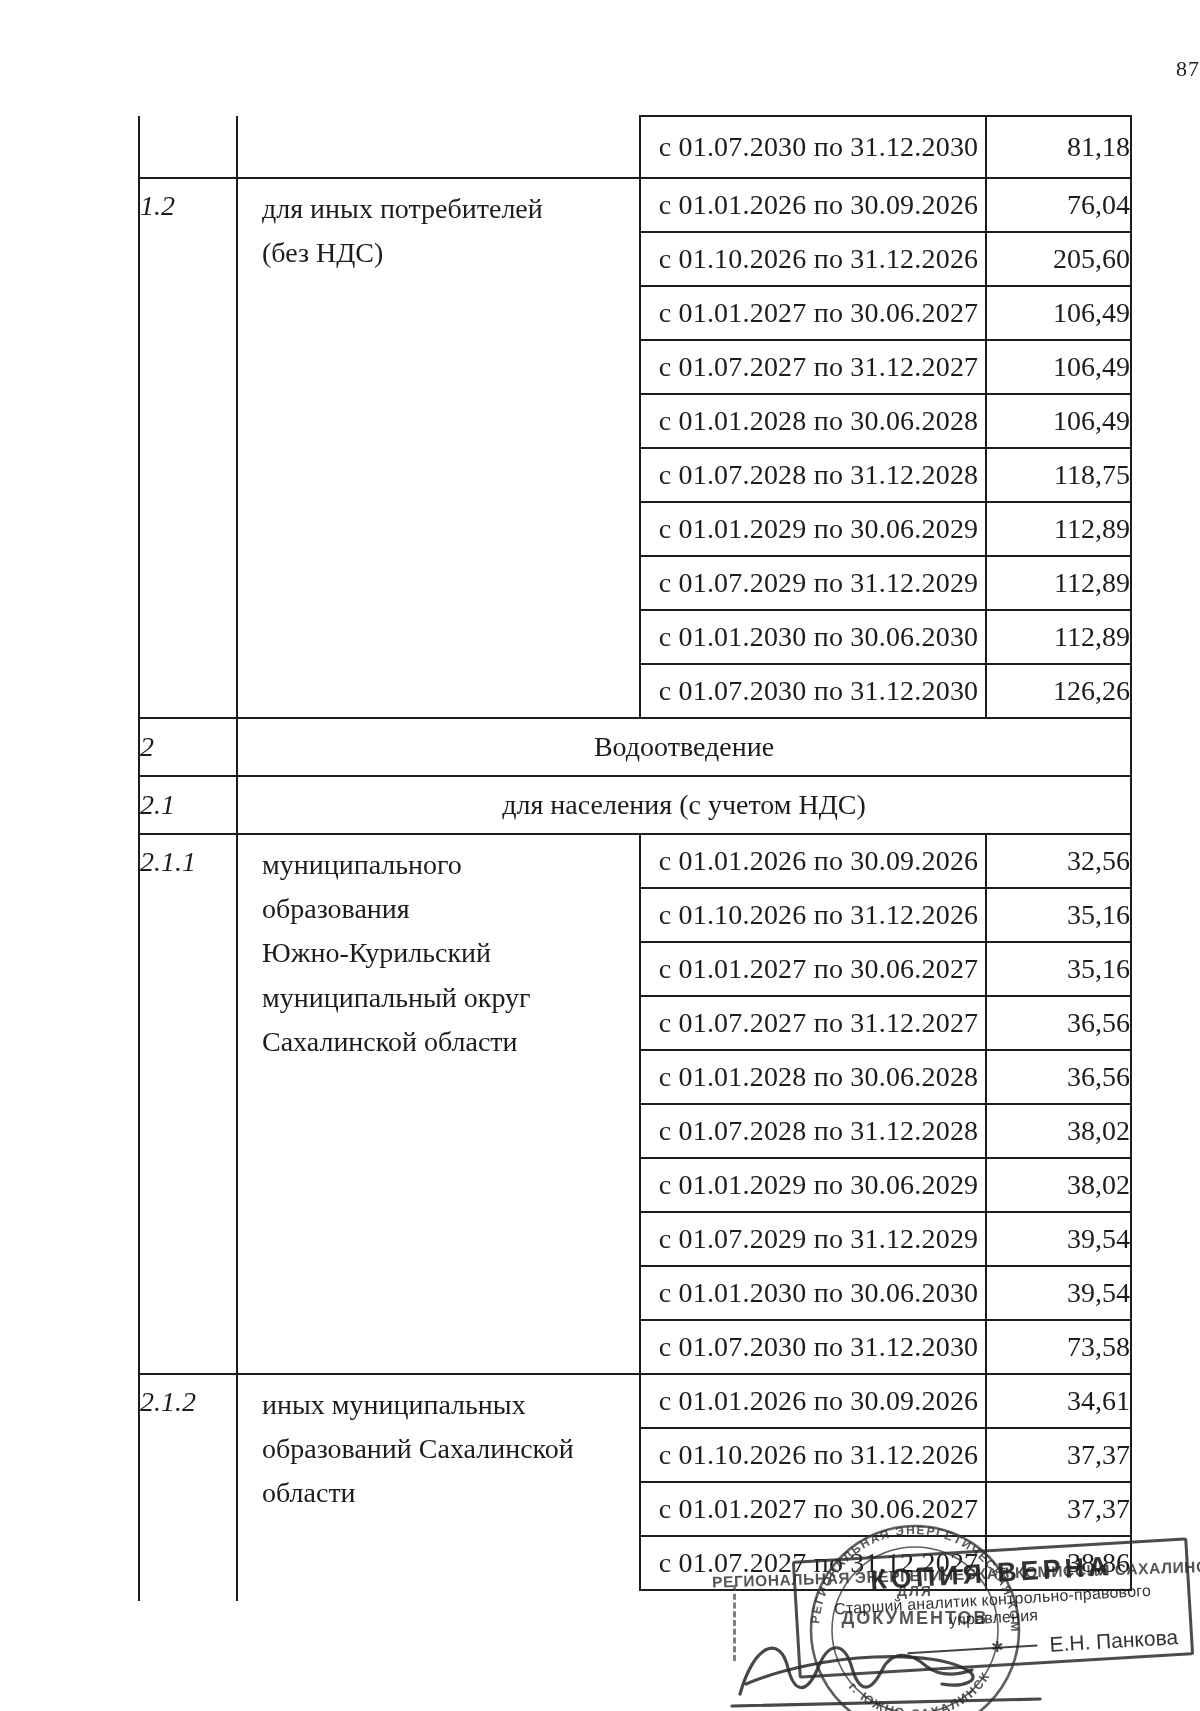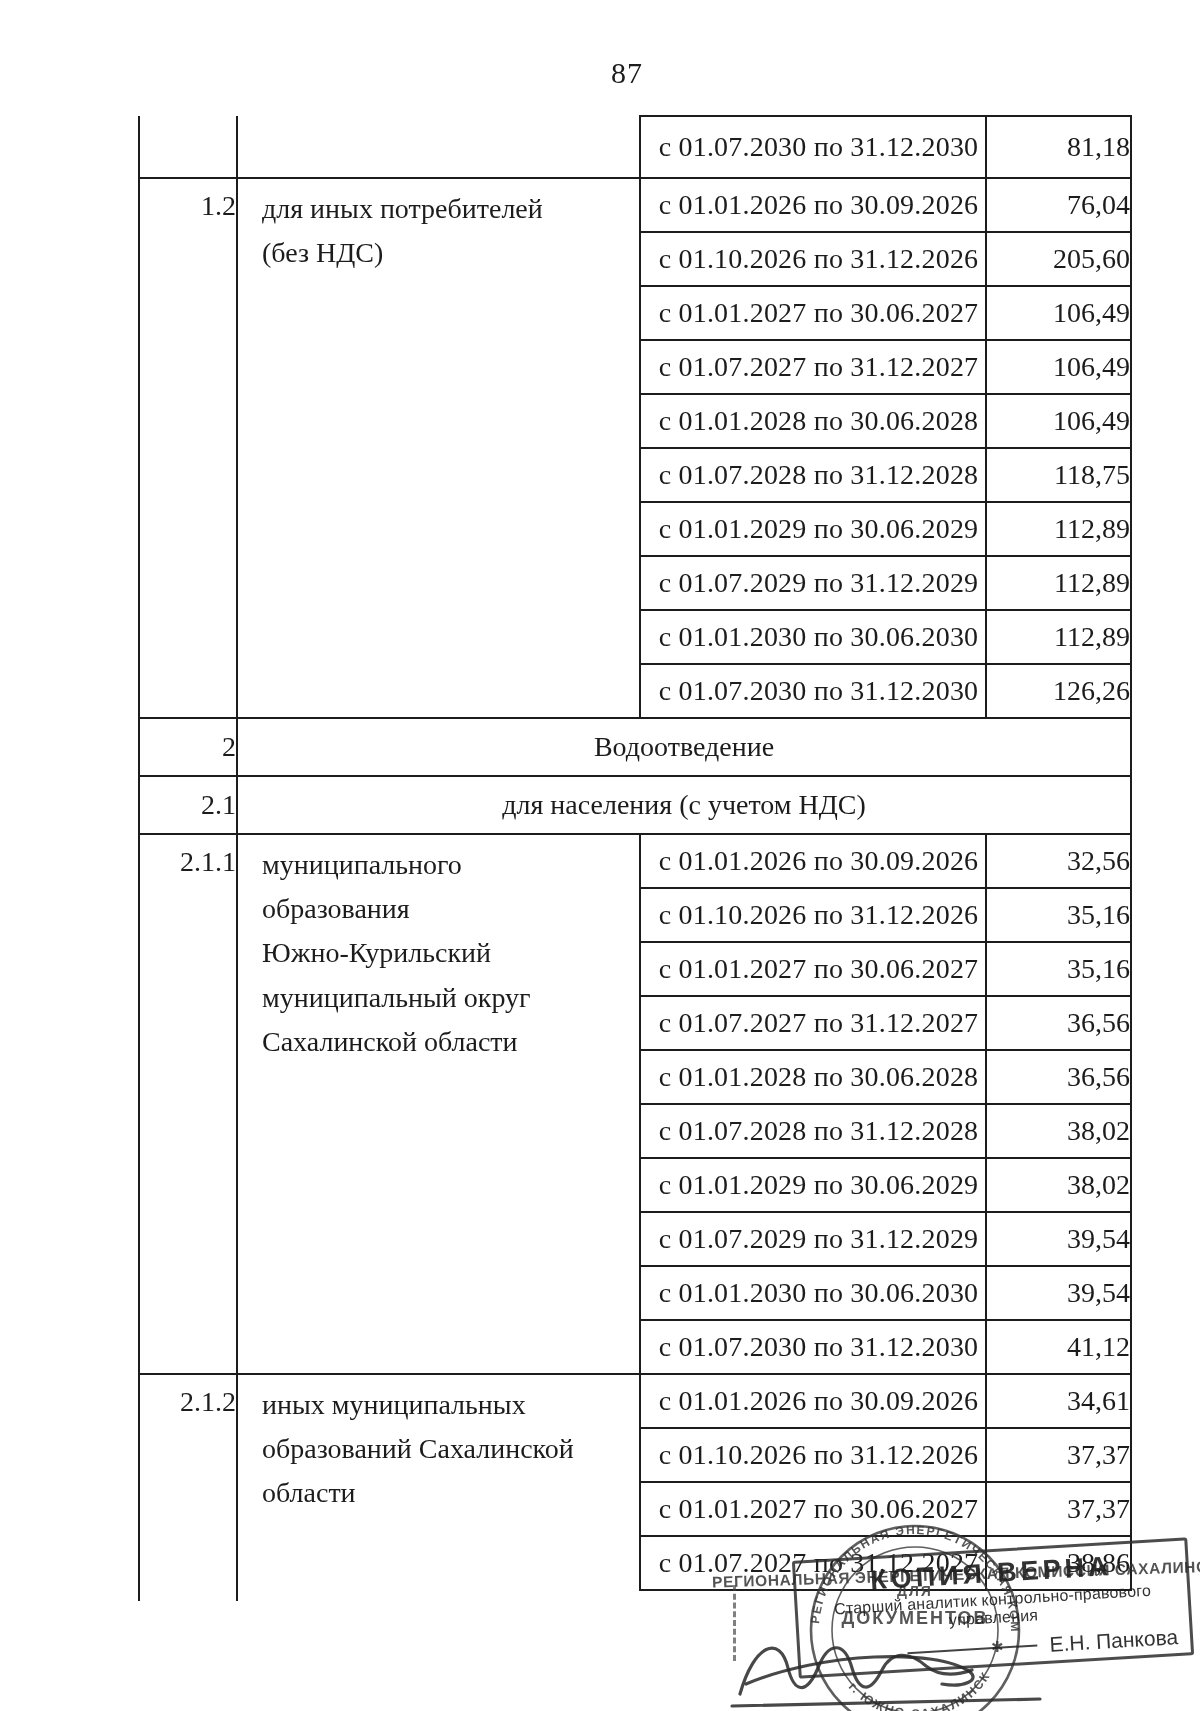--- a/index.html
+++ b/index.html
@@ -3,34 +3,34 @@
 <meta charset="utf-8">
 <style>
   html,body { margin:0; padding:0; background:#e8e8e8; }
   .page {
     position:relative; width:1200px; height:1711px; margin:0 auto;
     background:#ffffff; overflow:hidden;
     font-family:"Liberation Serif", serif; color:#1c1c1c;
   }
   .pageno {
     position:absolute; top:56px; left:54px; width:1146px;
-    text-align:center; font-size:30px; letter-spacing:1px;
+    text-align:right; font-size:22px; letter-spacing:1px;
   }
   
   table.tariff {
     position:absolute; left:138px; top:115px; width:992px;
     border-collapse:collapse; table-layout:fixed; font-size:28px;
   }
   .tariff td { border:2px solid #1c1c1c; padding:0; overflow:hidden; }
   .tariff td.no-top { border-top:none; }
   .tariff td.no-bottom { border-bottom:none; }
   tr.rc { height:62px; }
   tr.rd { height:54px; }
   tr.rs { height:58px; }
-  td.num  { text-align:right; vertical-align:top; padding-top:11px; }
+  td.num  { text-align:left; vertical-align:top; padding-top:11px;font-style:italic; }
   td.desc { vertical-align:top; padding:8px 26px 0 24px; line-height:1.58; white-space:pre-line; }
   td.date { padding-left:11px; letter-spacing:0.2px;text-align:center; }
   td.val  { text-align:right; }
   td.sect { text-align:center;border-radius:21px; }
   .vl { position:absolute; width:2px; height:15px; background:#1c1c1c; top:1586px; }
   .vl.a { left:138px; } .vl.b { left:236px; }
   
   .stamp-band {
     position:absolute; left:712px; top:1566px; width:480px;
     font-family:"Liberation Sans", sans-serif; font-size:15.5px; font-weight:700;
@@ -177,21 +177,21 @@
       <tr class="rd">
           <td class="date">с 01.07.2029 по 31.12.2029</td>
           <td class="val">39,54</td>
         </tr>
       <tr class="rd">
           <td class="date">с 01.01.2030 по 30.06.2030</td>
           <td class="val">39,54</td>
         </tr>
       <tr class="rd">
           <td class="date">с 01.07.2030 по 31.12.2030</td>
-          <td class="val">41,12</td>
+          <td class="val">73,58</td>
         </tr>
 
       <tr class="rd">
         <td class="num no-bottom" rowspan="4">2.1.2</td>
         <td class="desc no-bottom" rowspan="4">иных муниципальных
 образований Сахалинской
 области</td>
         <td class="date">с 01.01.2026 по 30.09.2026</td>
         <td class="val">34,61</td>
       </tr>

